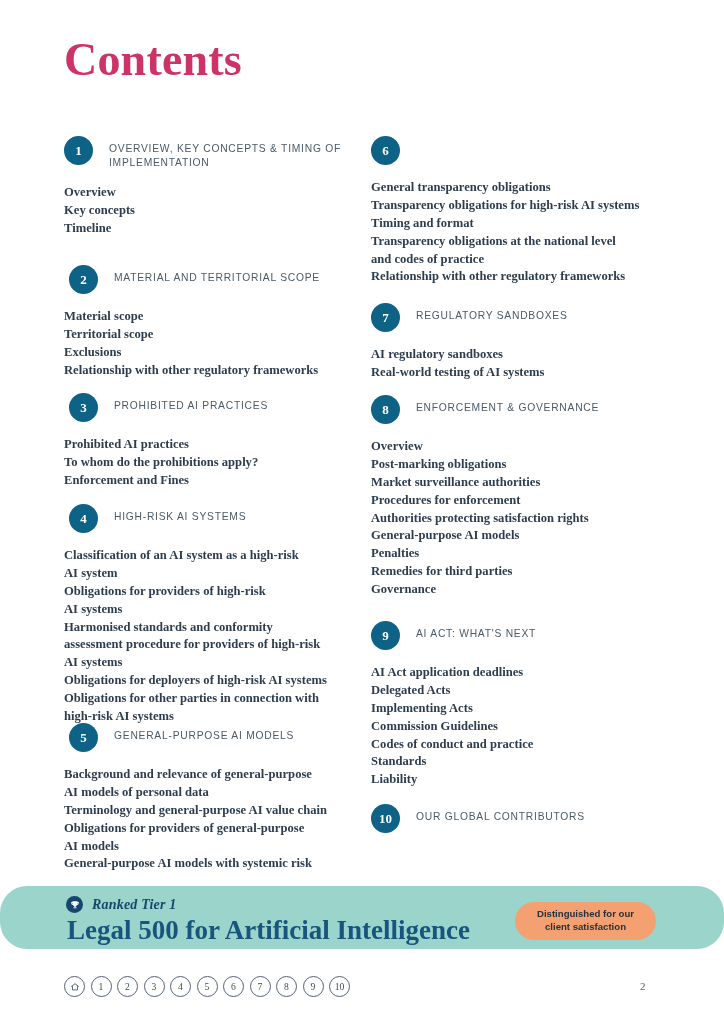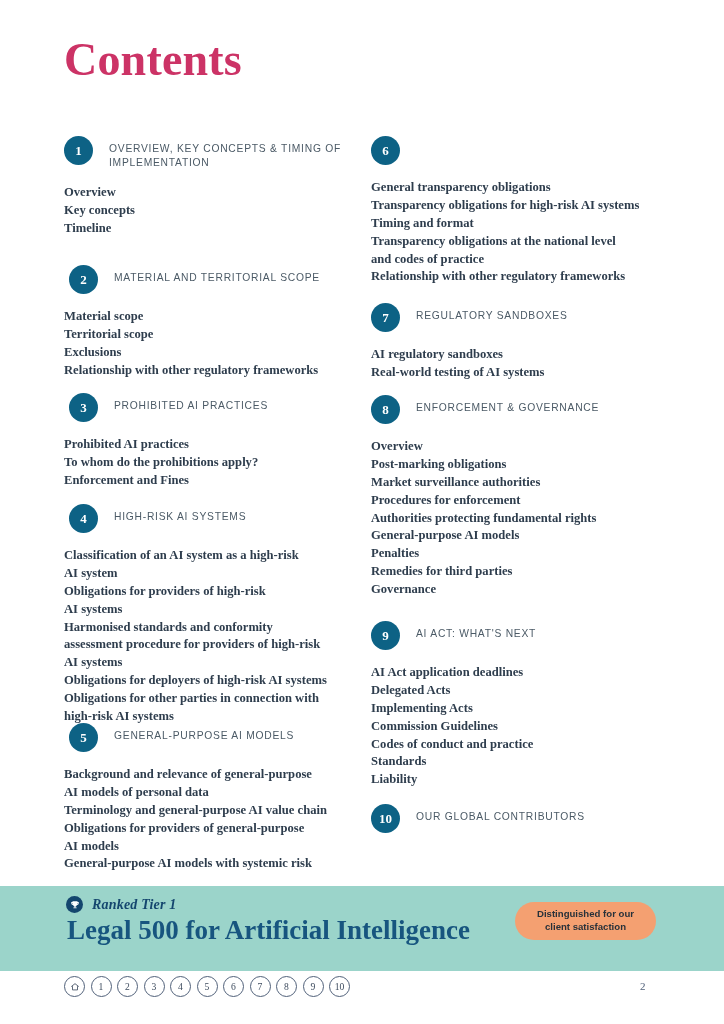--- a/index.html
+++ b/index.html
@@ -102,22 +102,23 @@
 
   
   .abs { position: absolute; left: 0; width: 300px; }
 
   
   .banner {
     position: absolute;
     left: 0;
     top: 886px;
     width: 724px;
-    height: 85px;
+    height: 63px;
     background: #9bd4ca;
+    border-radius: 27px;
   }
   .banner-inner {
     position: absolute;
     left: 66px;
     top: 10px;
   }
   .banner-row1 {
     display: flex;
     align-items: center;
     gap: 9px;
@@ -300,21 +301,21 @@
         <div class="section abs" style="top: 259px;">
           <div class="sec-head">
             <div class="sec-num">8</div>
             <div class="sec-title">ENFORCEMENT &amp; GOVERNANCE</div>
           </div>
           <div class="sec-items">
             <div class="sec-item">Overview</div>
             <div class="sec-item">Post-marking obligations</div>
             <div class="sec-item">Market surveillance authorities</div>
             <div class="sec-item">Procedures for enforcement</div>
-            <div class="sec-item">Authorities protecting fundamental rights</div>
+            <div class="sec-item">Authorities protecting satisfaction rights</div>
             <div class="sec-item">General-purpose AI models</div>
             <div class="sec-item">Penalties</div>
             <div class="sec-item">Remedies for third parties</div>
             <div class="sec-item">Governance</div>
           </div>
         </div>
         <div class="section abs" style="top: 485px;">
           <div class="sec-head">
             <div class="sec-num">9</div>
             <div class="sec-title">AI ACT: WHAT'S NEXT</div>

